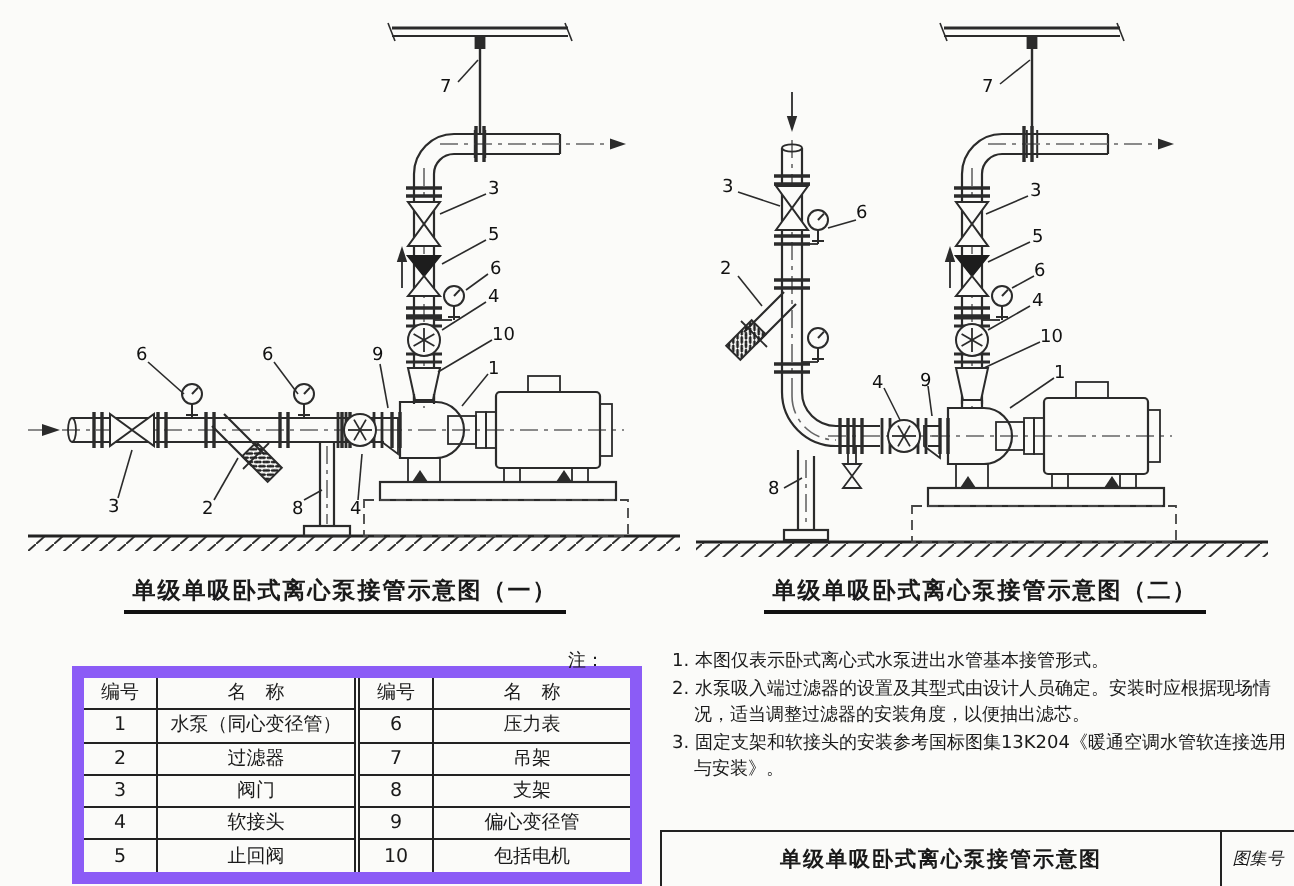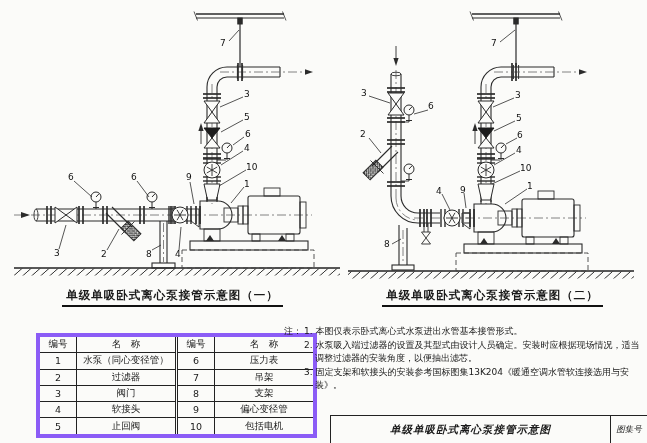--- a/index.html
+++ b/index.html
@@ -8,30 +8,30 @@
   svg text{font-family:"DejaVu Sans","Liberation Sans",sans-serif;}
   .cl{stroke:#666;stroke-width:.8;stroke-dasharray:9 3 2 3;fill:none;}
   .pp{stroke:#2b2b2b;stroke-width:1.1;fill:none;}
   .thin{stroke:#2b2b2b;stroke-width:.9;fill:none;}
   .lead{stroke:#2b2b2b;stroke-width:.8;fill:none;}
   .lbl{font-size:9px;fill:#111;}
   .caption{position:absolute;text-align:center;font-weight:bold;font-size:11.5px;letter-spacing:1px;}
   .caption span{display:inline-block;border-bottom:2px solid #111;padding:0 4px 2px 4px;}
   table.parts{position:absolute;left:36px;top:333px;border-collapse:collapse;font-size:9.5px;}
   table.parts td{border:1px solid #222;text-align:center;height:15.3px;padding:0 3px;white-space:nowrap;}
-  table.parts{border:4px solid #8b5cf6;}
+  table.parts{border:6px solid #8b5cf6;}
   table.parts td.dbl{border-left:3px double #222;}
   table.parts td.num{width:30px;}
   table.parts td.nm{width:92px;font-family:Liberation Serif, serif;}
   .notes{position:absolute;left:284px;top:325px;width:360px;font-size:9px;line-height:13.5px;display:flex;}
   .notes .prefix{flex:0 0 aupx;white-space:nowrap;margin-right:2px;}
-  .notes .items{flex:1;}
+  .notes .items{flex:1;margin-left:32px;}
   .notes .item{padding-left:11px;text-indent:-11px;}
   .tblock{position:absolute;left:330px;top:415px;width:316px;height:27px;border:1.5px solid #222;border-right:none;display:flex;background:#fbfbf9;}
-  .tblock .tb-title{flex:1;display:flex;align-items:center;justify-content:center;font-weight:bold;font-size:10.5px;letter-spacing:1px;font-style:italic;}
+  .tblock .tb-title{flex:1;display:flex;align-items:center;justify-content:center;font-weight:bold;font-size:10.5px;letter-spacing:1px;}
   .tblock .tb-cell{border-left:1.2px solid #222;display:flex;align-items:center;justify-content:center;font-style:italic;}
   .tblock .tb-lab{width:36px;font-size:8.5px;}
   .tblock .tb-no{width:50px;font-size:10px;letter-spacing:.5px;}
 </style>
 </head>
 <body>
 
 <div id="page">
 
 <svg width="647" height="318" viewBox="0 0 647 318" style="position:absolute;left:0;top:0;">

